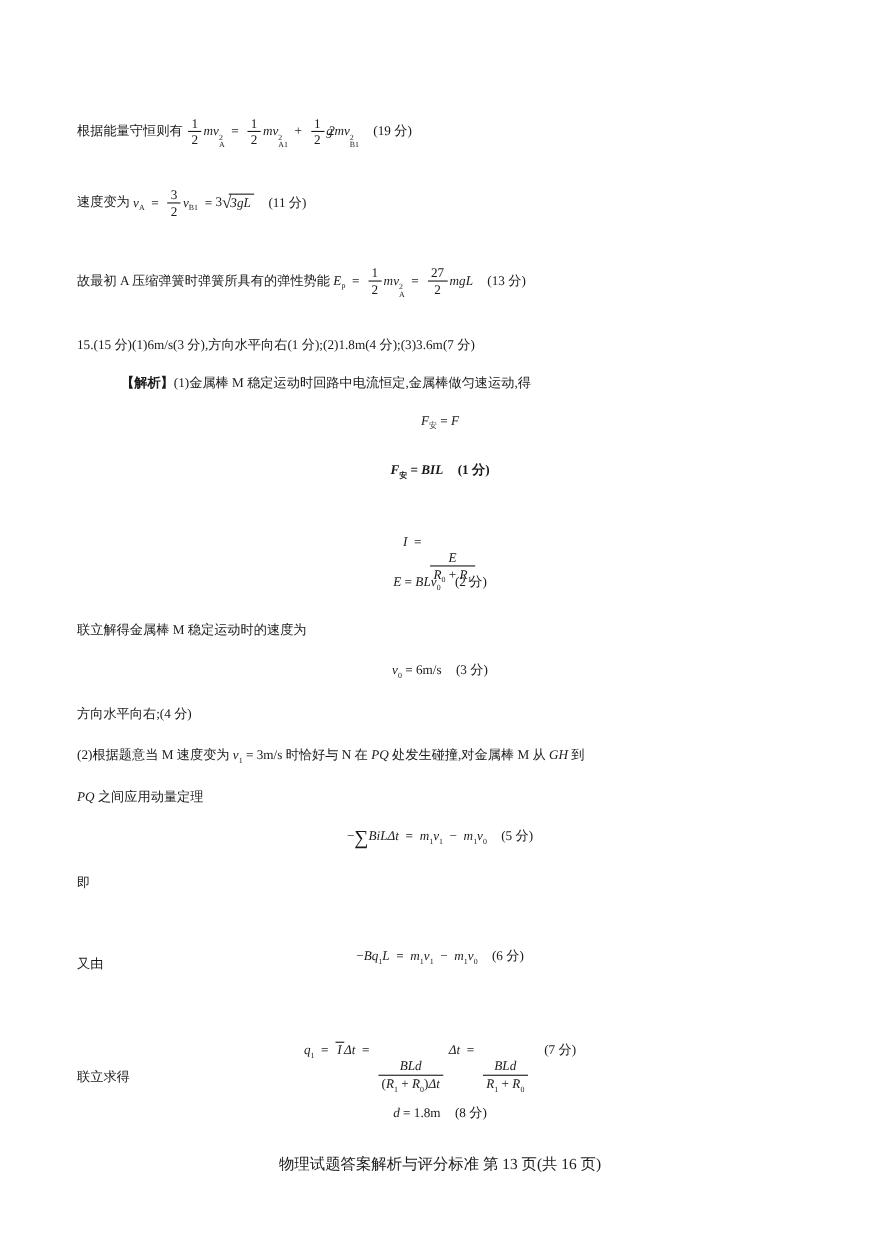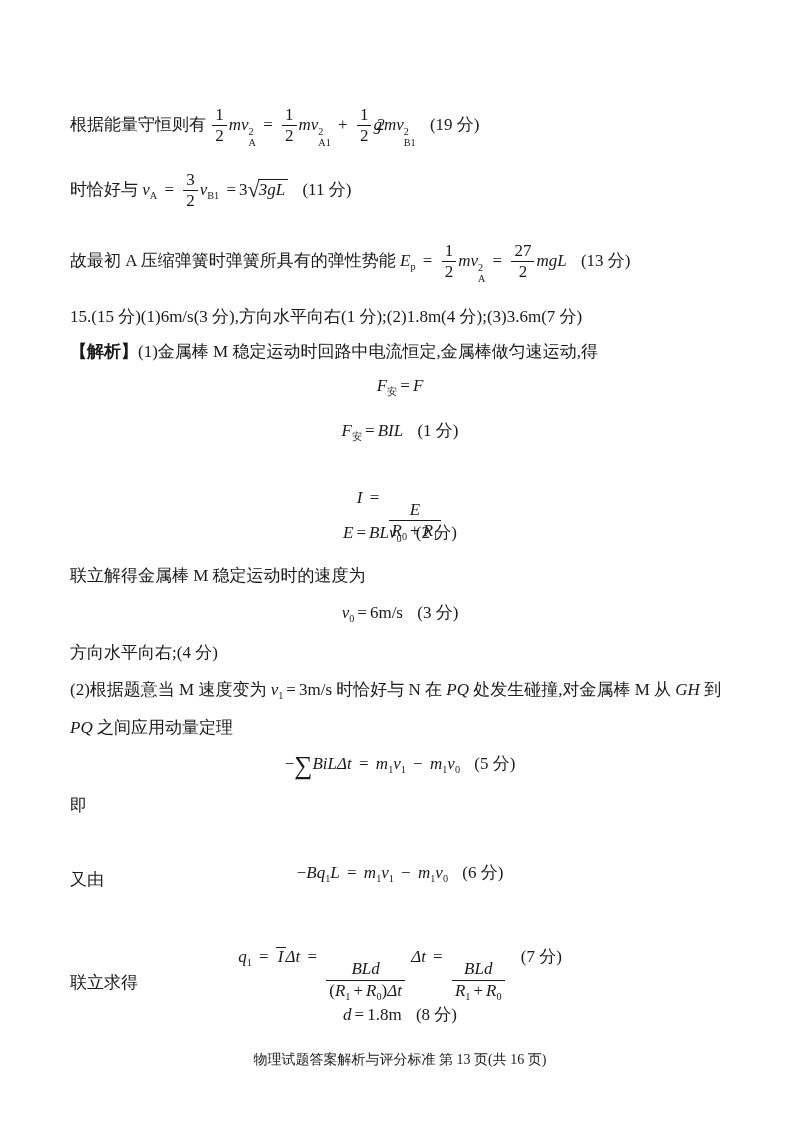--- a/index.html
+++ b/index.html
@@ -1,21 +1,21 @@
 <!DOCTYPE html>
 <html><head>
 <meta charset="utf-8">
 <style>
   html,body { margin:0; padding:0; }
   body {
     width:800px; height:1131px; background:#ffffff; color:#1a1a1a;
     font-family:"Liberation Serif","DejaVu Serif",serif;
     position:relative; overflow:hidden;
   }
-  .b { position:absolute; white-space:nowrap; font-size:17px; line-height:1.25; }
+  .b { position:absolute; white-space:nowrap; font-size:12px; line-height:1.25; }
   .left { left:70px; }
   .center { left:0; right:0; text-align:center; }
   .m { font-style:italic;margin-top:44px; }
   .up { font-style:normal; }
   .bold { font-weight:bold; }
   .eq { padding:0 3px; font-style:normal; }
   .score { margin-left:10px; font-style:normal; }
   .frac { display:inline-block; vertical-align:middle; text-align:center; line-height:1.2; margin:0 2px; }
   .frac .num { display:block; border-bottom:1px solid #1a1a1a; padding:0 3px; }
   .frac .den { display:block; padding:0 3px; }
@@ -45,21 +45,21 @@
     </span>
   <span class="eq">+</span>
   <span class="frac"><span class="num">1</span><span class="den">2</span></span><span class="m tight">g2</span><span class="m">mv</span><span class="ss">
       <span>2</span>
       <span>B1</span>
     </span>
   <span class="score">(19 分)</span>
 </div>
 
 <div class="b left" style="top:170px;">
-  <span>时恰好与</span>
+  <span>速度变为</span>
   <span class="m">v</span><sub>A</sub>
   <span class="eq">=</span>
   <span class="frac"><span class="num">3</span><span class="den">2</span></span><span class="m">v</span><sub>B1</sub>
   <span class="eq">=</span><span class="up">3</span><span class="radical">√</span><span class="rtop m">3gL</span>
   <span class="score">(11 分)</span>
 </div>
 
 <div class="b left" style="top:241px;">
   <span>故最初 A 压缩弹簧时弹簧所具有的弹性势能</span>
   <span class="m">E</span><sub>p</sub>
@@ -70,29 +70,29 @@
     </span>
   <span class="eq">=</span>
   <span class="frac"><span class="num">27</span><span class="den">2</span></span><span class="m">mgL</span>
   <span class="score">(13 分)</span>
 </div>
 
 <div class="b left" style="top:306px;">
   <span>15.(15 分)(1)6m/s(3 分),方向水平向右(1 分);(2)1.8m(4 分);(3)3.6m(7 分)</span>
 </div>
 
-<div class="b left" style="top:341px;">
+<div class="b left" style="top:341px;margin-left:40px;">
   <span class="bold">【解析】</span><span>(1)金属棒 M 稳定运动时回路中电流恒定,金属棒做匀速运动,得</span>
 </div>
 
 <div class="b center" style="top:375px;">
   <span class="m">F</span><sub>安</sub><span class="eq">=</span><span class="m">F</span>
 </div>
 
-<div class="b center" style="top:420px;">
+<div class="b center" style="top:420px;font-weight:bold;">
   <span class="m">F</span><sub>安</sub><span class="eq">=</span><span class="m">BIL</span>
   <span class="score">(1 分)</span>
 </div>
 
 <div class="b center" style="top:456px;">
   <span class="m">I</span>
   <span class="eq">=</span>
   <span class="frac"><span class="num m">E</span><span class="den"><span class="m">R</span><sub>0</sub><span class="eq">+</span><span class="m">R</span><sub>1</sub></span></span>
 </div>
 

